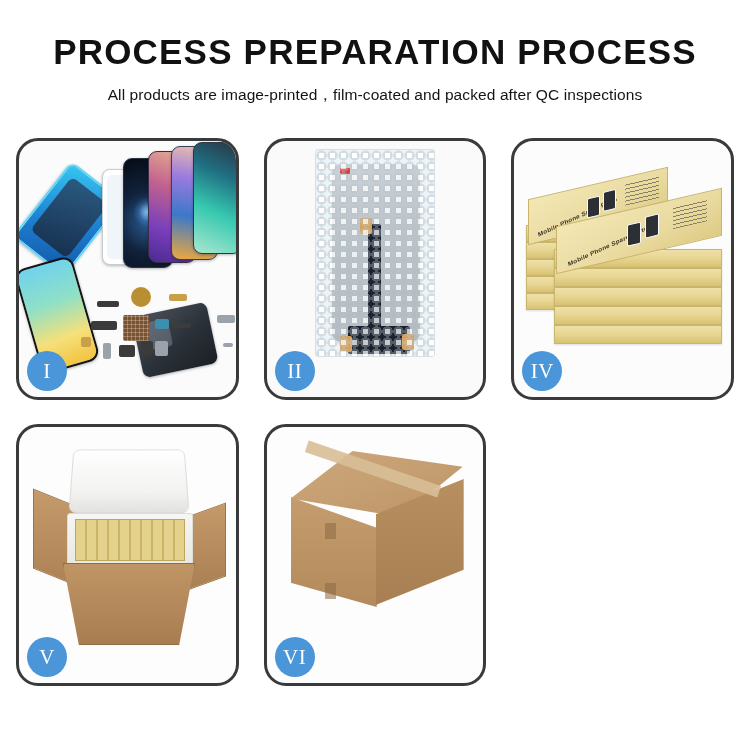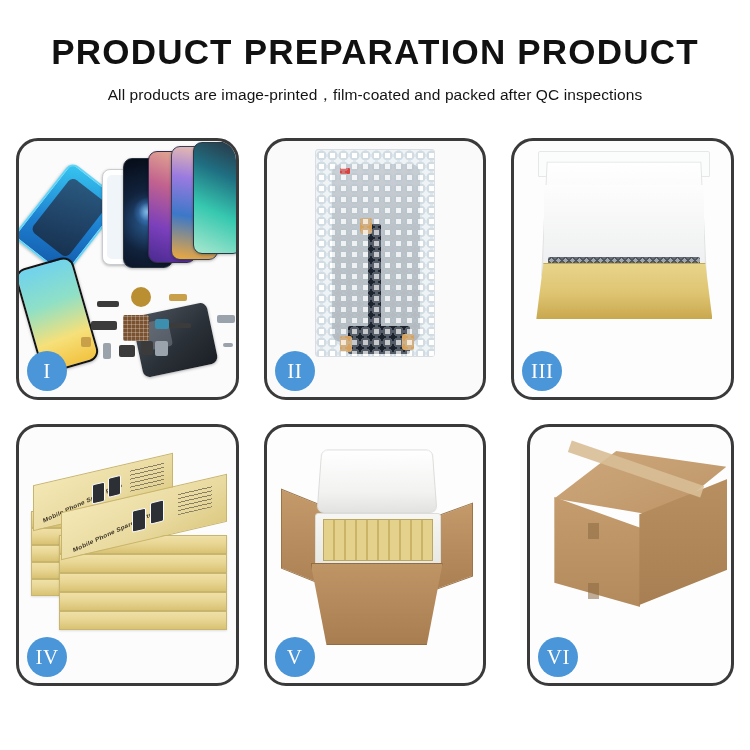--- a/index.html
+++ b/index.html
@@ -275,21 +275,21 @@
     border: 1px solid #dcdcd9; border-radius: 3px;
   }
   .gold-stack {
     position:absolute; left: 56px; top: 92px; width: 110px; height: 42px;
     background:
       repeating-linear-gradient(90deg, #e3d18c 0 9px, #cbb468 9px 11px);
     border: 1px solid #bda75e;
   }
 
   
-  .p6 { background:#fdfdfd;margin-left:16px; }
+  .p6 { background:#fdfdfd; }
   .c6-top {
     position:absolute; left: 24px; top: 24px; width: 172px; height: 66px;
     background: linear-gradient(160deg,#cda87c 0%,#bd9466 100%);
     clip-path: polygon(36% 0, 100% 24%, 64% 100%, 0 72%);
     border-radius: 2px;
   }
   .c6-left {
     position:absolute; left: 24px; top: 70px; width: 86px; height: 110px;
     background: linear-gradient(180deg,#c49c6e 0%,#b38a5c 100%);
     clip-path: polygon(0 0, 100% 28%, 100% 100%, 0 78%);
@@ -307,21 +307,21 @@
   .c6-seam {
     position:absolute; background: rgba(140,105,66,.55);
   }
 </style>
 </head>
 <body>
 
 <div class="page">
 
   <div class="header">
-    <div class="title">PRODUCT PREPARATION PRODUCT</div>
+    <div class="title">PROCESS PREPARATION PROCESS</div>
     <div class="subtitle">All products are image-printed，film-coated and packed after QC inspections</div>
   </div>
 
   <div class="grid">
 
     <div class="panel p1">
       <div class="stage">
         <div class="phone ph-blue"></div>
         <div class="phone ph-glass"></div>
         <div class="phone ph-dark"></div>
@@ -358,30 +358,20 @@
           <div class="lcd-flex2"></div>
           <div class="tape" style="left:44px; top:68px;"></div>
           <div class="tape" style="left:24px; top:186px;"></div>
           <div class="tape" style="left:86px; top:184px;"></div>
           <div class="overlay-bubbles"></div>
         </div>
       </div>
       <div class="badge">II</div>
     </div>
 
-    <div class="panel p3">
-      <div class="stage">
-        <div class="box3-lid-lip"></div>
-        <div class="box3-lid"></div>
-        <div class="box3-inner-white"></div>
-        <div class="box3-foam"></div>
-        <div class="box3-tray"></div>
-      </div>
-      <div class="badge">III</div>
-    </div>
 
     <div class="panel p4">
       <div class="stage">
 
         <div class="ybox" style="left:12px; top:84px;  width:112px; height:17px;"></div>
         <div class="ybox" style="left:12px; top:101px; width:112px; height:17px;"></div>
         <div class="ybox" style="left:12px; top:118px; width:112px; height:17px;"></div>
         <div class="ybox" style="left:12px; top:135px; width:112px; height:17px;"></div>
         <div class="ybox" style="left:12px; top:152px; width:112px; height:17px;"></div>
 

